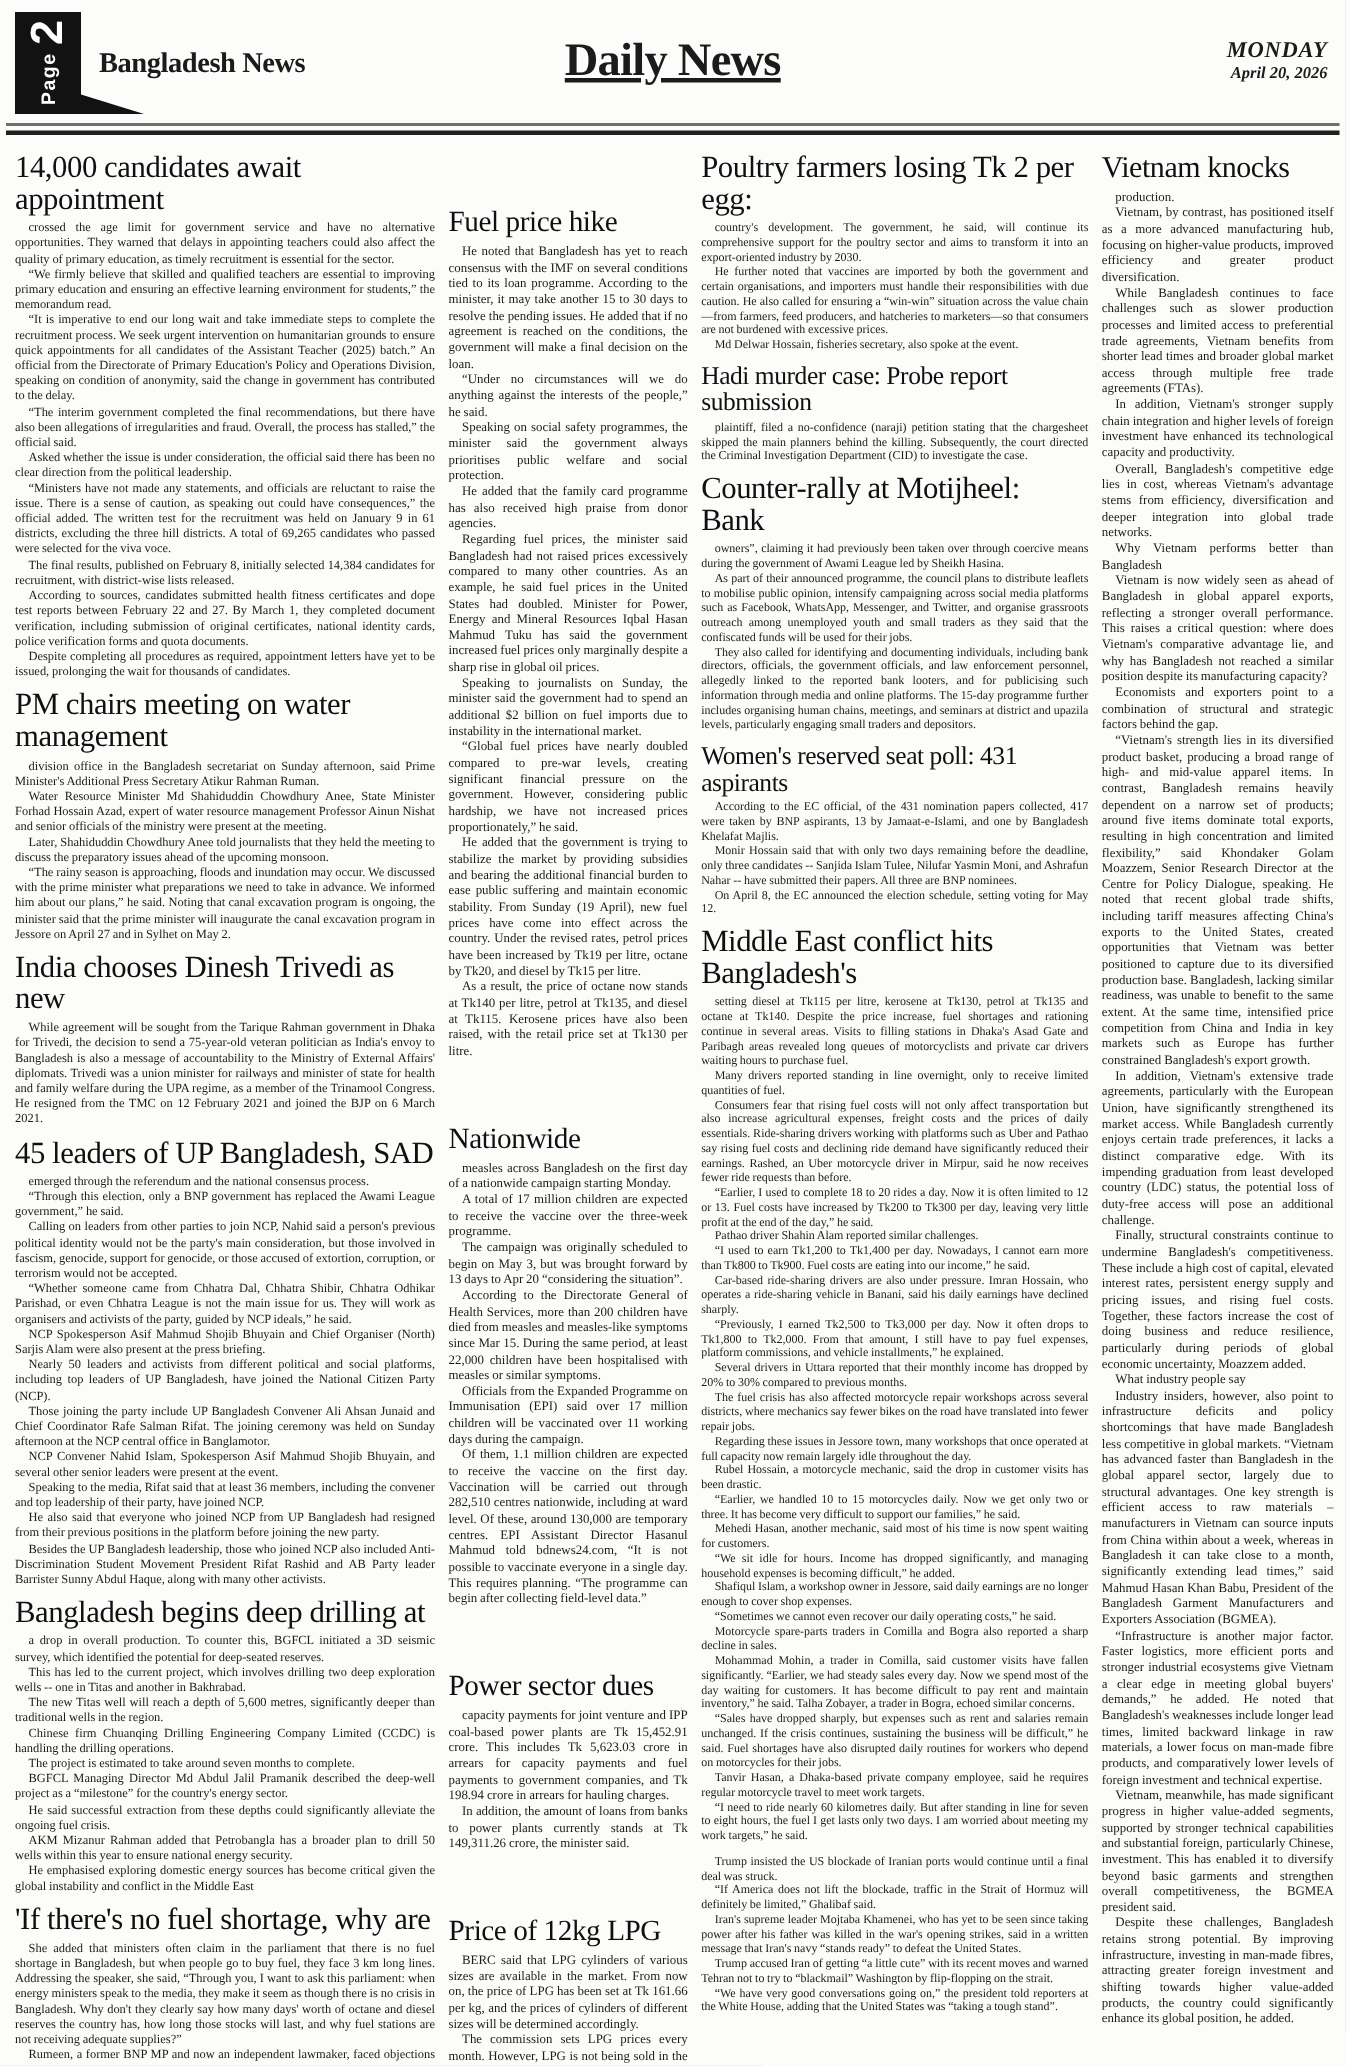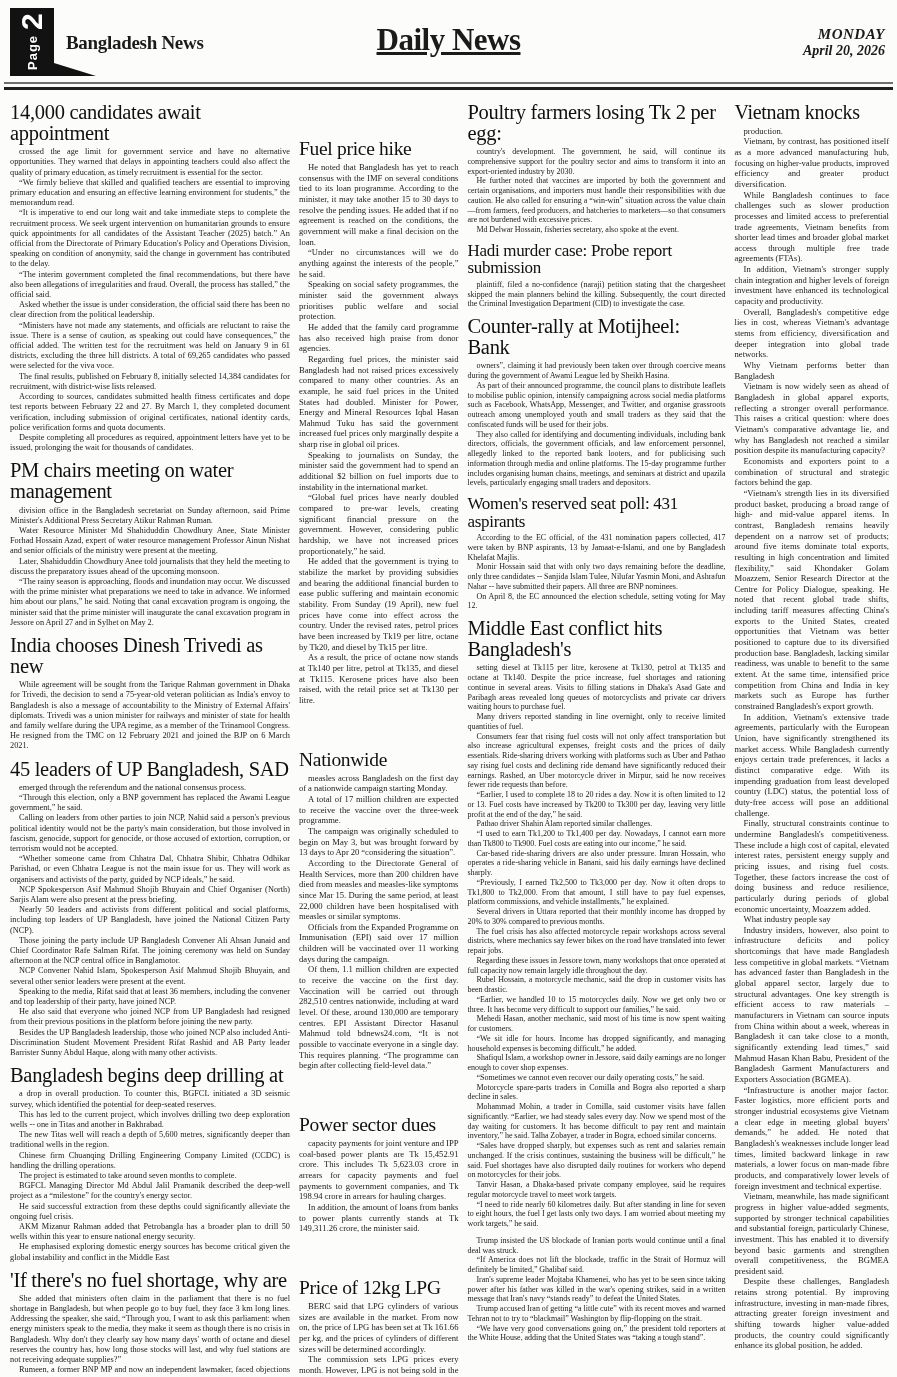--- a/index.html
+++ b/index.html
@@ -11,21 +11,21 @@
   .page-tab::after{content:'';position:absolute;left:100%;bottom:0;width:0;height:0;
         border-bottom:13px solid #121212;border-right:42px solid transparent;}
   .page-tab-text{position:absolute;inset:0;display:flex;align-items:center;justify-content:center;
         writing-mode:vertical-rl;transform:rotate(180deg);color:#fff;font-weight:bold;
         font-family:"Liberation Sans", sans-serif;font-size:13px;letter-spacing:1px;}
   .page-tab-text .num{font-size:30px;letter-spacing:0;line-height:1;}
   .masthead{position:absolute;left:66px;top:32px;font-size:19px;font-weight:bold;letter-spacing:-0.3px;}
   .daily{position:absolute;left:0;right:0;top:22px;text-align:center;font-size:31px;font-weight:bold;letter-spacing:-0.5px;text-decoration:underline;}
   .date-block{position:absolute;right:12px;top:26px;text-align:right;line-height:1.15;font-style:italic;}
   .weekday{font-size:15px;font-weight:bold;letter-spacing:0.5px;}
-  .date{font-size:14px;font-weight:bold;}
+  .date{font-size:11px;font-weight:bold;}
   .rule{margin:0 4px;height:3px;border-top:2px solid #6f6f6f;border-bottom:3px solid #1f1f1f;}
   
   .columns{display:flex;gap:9px;padding:5px 8px 0 10px;align-items:flex-start;}
   .col-0{width:281px}.col-1{width:160px}.col-2{width:259px}.col-3{width:155px}
   .article{margin-bottom:7px;}
   .headline{font-weight:400;font-size:20.5px;line-height:1.03;margin:7px 0 3px;letter-spacing:-0.3px;color:#101010;}
   .headline.sm{font-size:17px;}
   .col-1 .headline{font-size:19.5px;margin-top:44px;}
   .col-3 .headline{font-size:20px;}
   .body-para{font-size:8.3px;line-height:1.23;margin:0;text-indent:9px;text-align:justify;word-spacing:-0.2px;}

